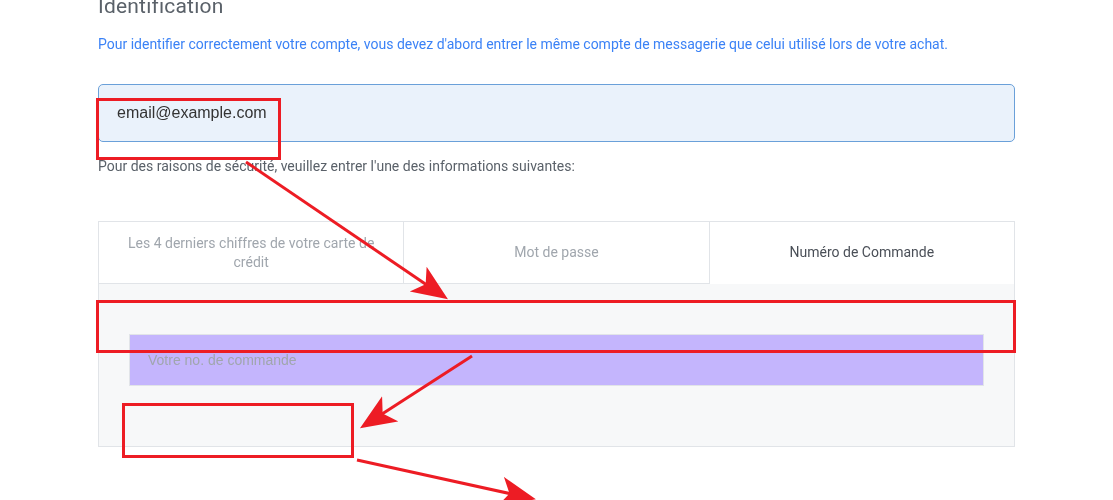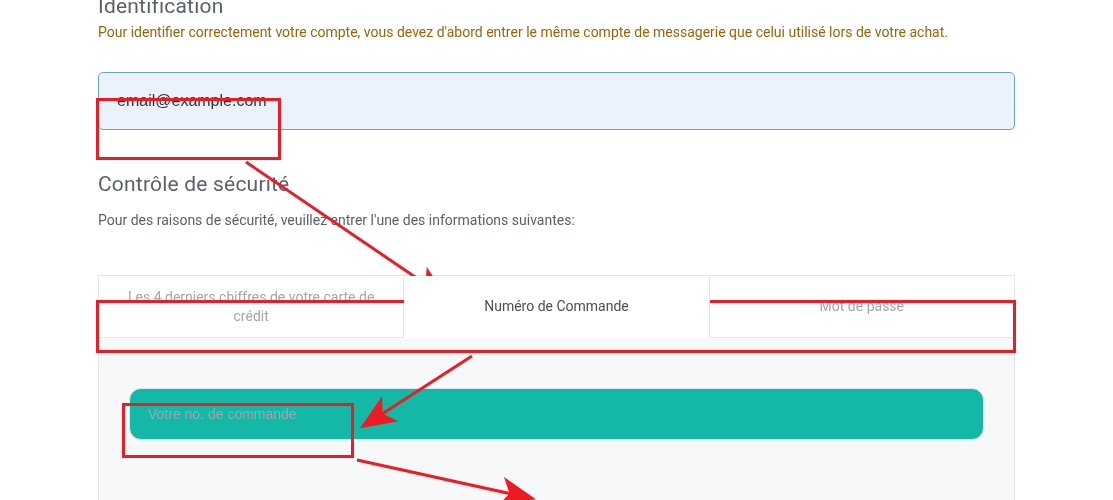--- a/index.html
+++ b/index.html
@@ -21,23 +21,23 @@
     }
     .section-title {
       font-size: 21px;
       color: #5a6169;
       font-weight: 400;
       margin-top: -6px;
       letter-spacing: 0.2px;
     }
     .section-desc {
       font-size: 14px;
-      color: #a16207;
+      color: #3b82f6;
       line-height: 1.55;
-      margin-top: 4px;
+      margin-top: 16px;
       margin-bottom: 28px;
     }
     .email-input {
       width: 100%;
       background: #eaf2fb;
       border: 1px solid #6aa0d9;
       border-radius: 5px;
       padding: 19px 18px;
       font-size: 16px;
       color: #333333;
@@ -91,23 +91,23 @@
       border-bottom: 1px solid #ffffff;
       margin-bottom: -1px;
     }
     .tab-content {
       border: 1px solid #e1e4e8;
       background: #f7f8f9;
       padding: 50px 30px 60px 30px;
     }
     .order-input {
       width: 100%;
-      background: #14b8a6;
+      background: #c4b5fd;
       border: 1px solid #e1e4e8;
-      border-radius: 12px;
+      border-radius: 0;
       padding: 17px 18px;
       font-size: 14px;
       color: #333333;
       outline: none;
     }
     .order-input::placeholder {
       color: #a0a6ad;
     }
     
     .annot-box {
@@ -122,27 +122,26 @@
   </style>
 </head>
 <body>
 
 <div class="content-wrapper">
   <h2 class="section-title">Identification</h2>
   <p class="section-desc">Pour identifier correctement votre compte, vous devez d'abord entrer le même compte de messagerie que celui utilisé lors de votre achat.</p>
 
   <input type="text" class="email-input" value="email@example.com" style="">
 
-  <h2 class="section-title2">Contrôle de sécurité</h2>
   <p class="section-desc2">Pour des raisons de sécurité, veuillez entrer l'une des informations suivantes:</p>
 
   <div class="tabs">
     <div class="tab">Les 4 derniers chiffres de votre carte de crédit</div>
+    <div class="tab">Mot de passe</div>
     <div class="tab active">Numéro de Commande</div>
-    <div class="tab">Mot de passe</div>
   </div>
 
   <div class="tab-content">
     <input type="text" class="order-input" placeholder="Votre no. de commande" style="">
   </div>
 </div>
 
 <div class="annot-box" style="left:96px; top:98px; width:185px; height:62px;"></div>
 
 <div class="annot-box" style="left:96px; top:300px; width:920px; height:53px;"></div>

